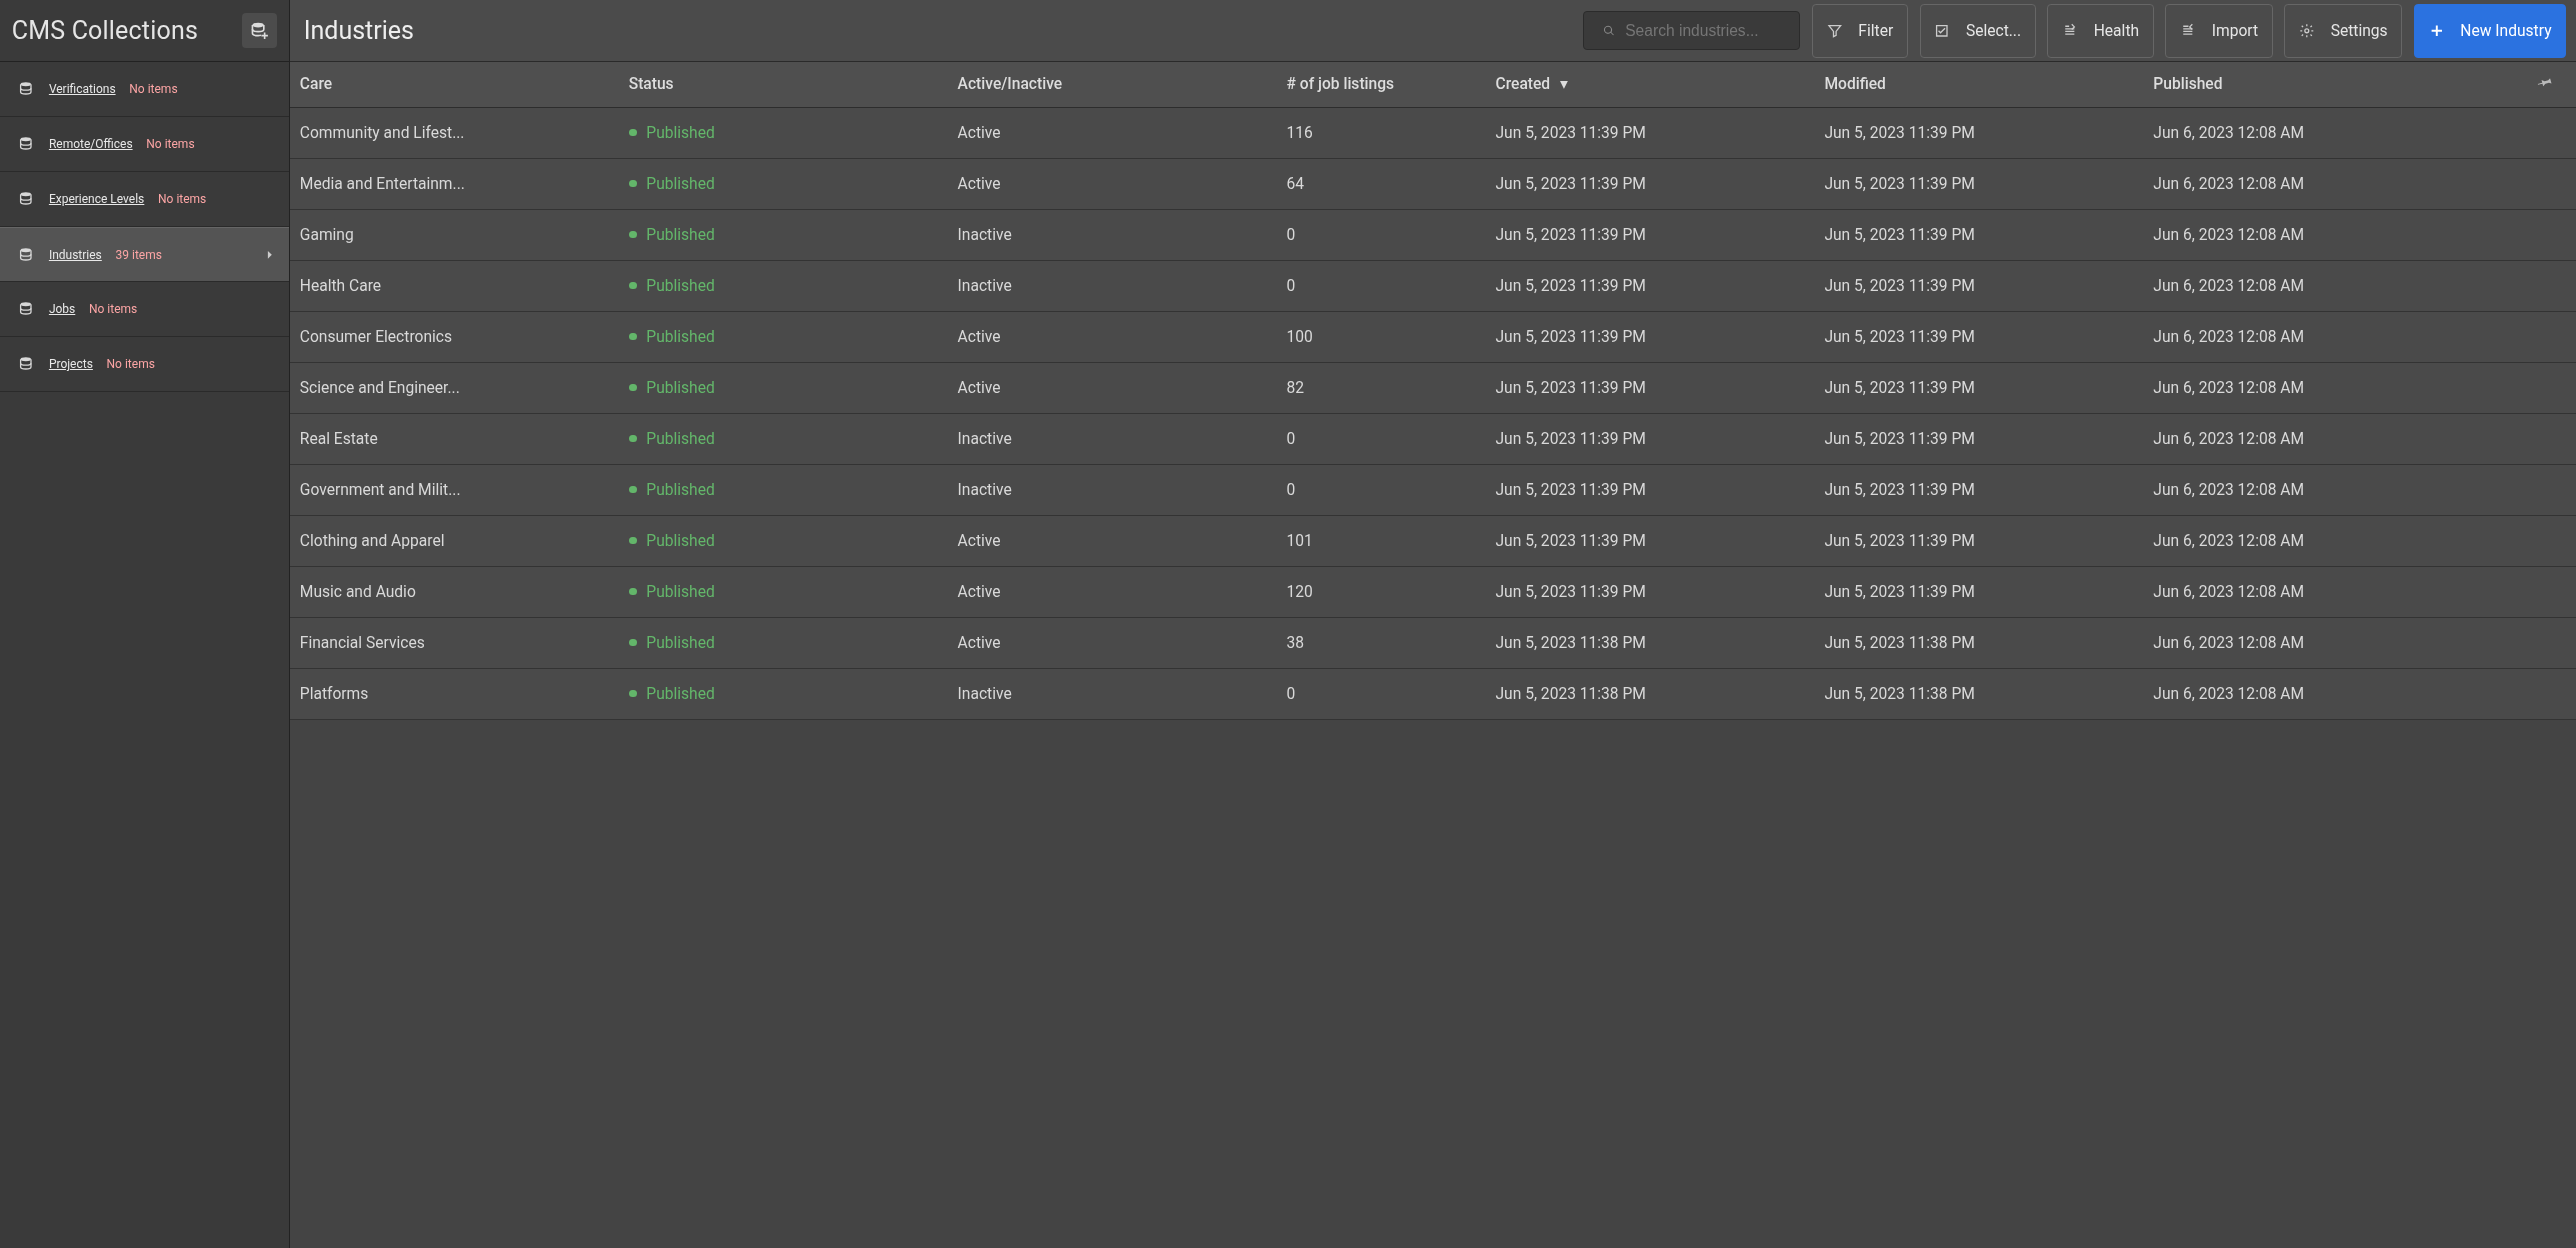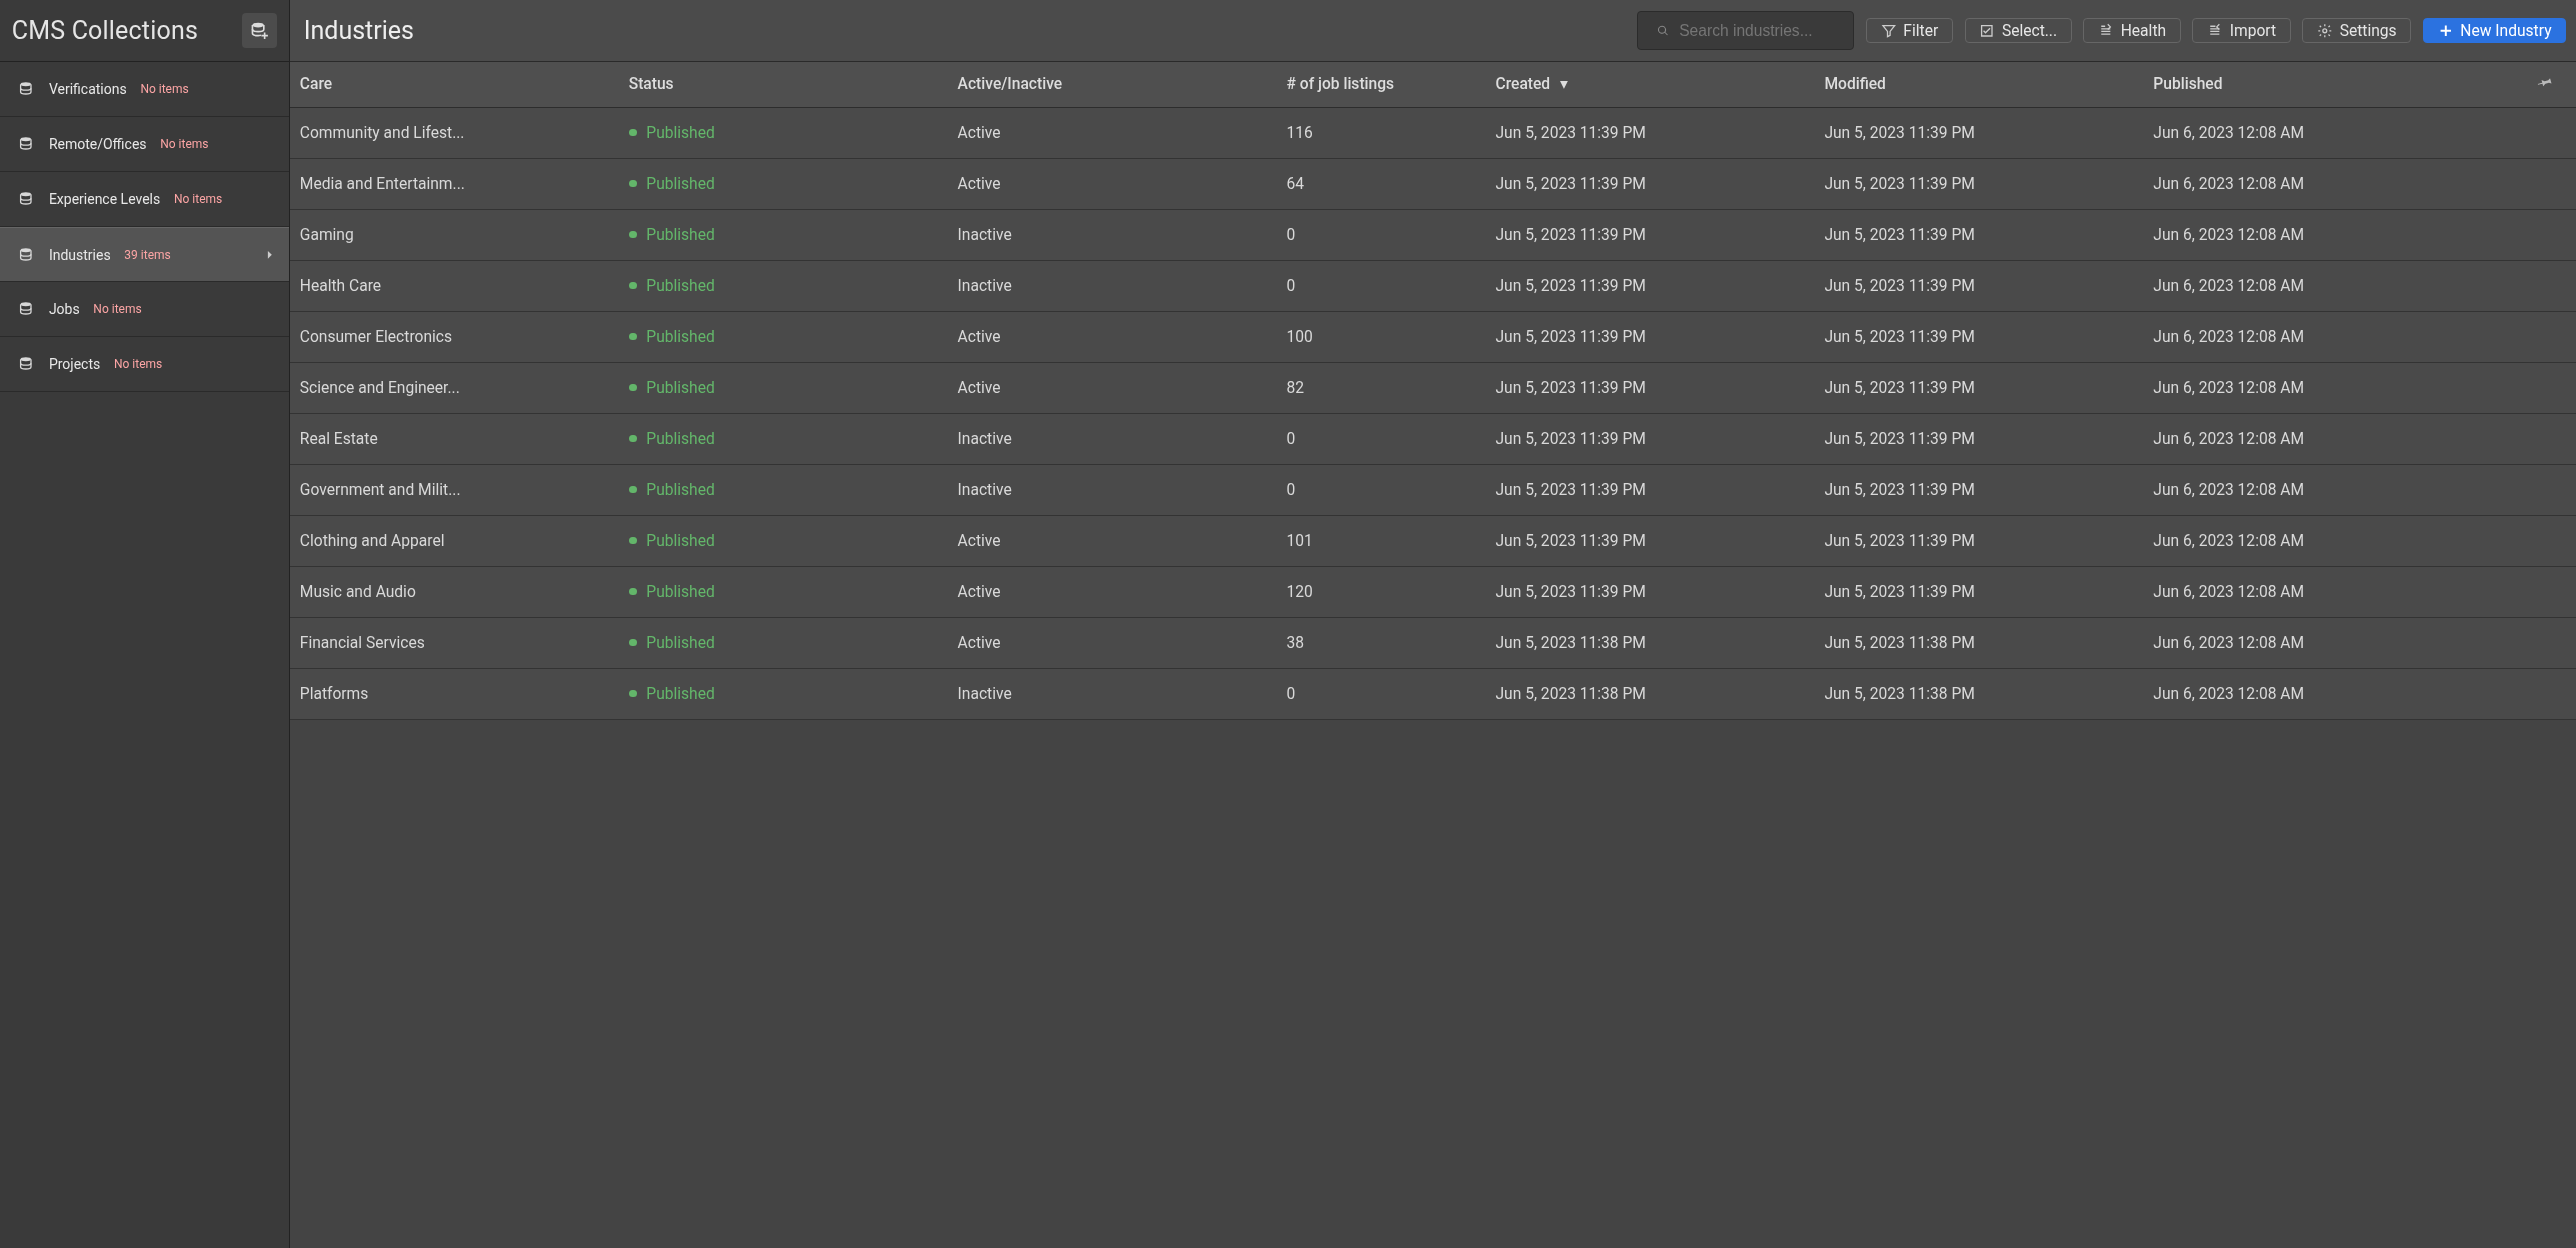--- a/index.html
+++ b/index.html
@@ -57,21 +57,21 @@
     gap: 13.7px;
     position:relative;
   }
   .collection-item.active {
     background:#545454;
     border-top:1px solid #666;
     border-bottom:1px solid #2a2a2a;
   }
   .collection-item .db-icon { width:17.6px; flex:0 0 17.6px; display:flex; }
   .collection-item .db-icon svg { width:15.6px; height:15.6px; fill:#d8d8d8; }
-  .collection-item .label { color:#e8e8e8; font-size:14px; white-space:nowrap; }
+  .collection-item .label { color:#e8e8e8; font-size:12px; white-space:nowrap;text-decoration:underline; }
   .collection-item .count { color:#fca5a5; font-size:12px; white-space:nowrap; }
   .collection-item .chevron {
     margin-left:auto; display:flex;
   }
   .collection-item .chevron svg { width:11.7px; height:11.7px; fill:#ccc; }
 
   
   .main { flex:1; display:flex; flex-direction:column; background:#444; min-width:0; }
 
   .topbar {
@@ -93,22 +93,22 @@
     width:217px;
     padding:0 19px;
     gap:9.8px;
   }
   .search-box svg { width:13.7px; height:13.7px; fill:#888; }
   .search-box input {
     background:transparent; border:none; outline:none;
     color:#ccc; font-size:15.6px; width:100%;
   }
   .btn {
-    height:25px;
-    display:flex; align-items:center; gap:7px;
+    height:54px;
+    display:flex; align-items:center; gap:16px;
     background:#4b4b4b;
     border:1px solid #666;
     border-radius:3.9px;
     padding:0 13.7px;
     color:#e6e6e6;
     font-size:15.6px;
     cursor:pointer;
     white-space:nowrap;
   }
   .btn svg { width:15.6px; height:15.6px; fill:#ccc; stroke:#ccc; }

